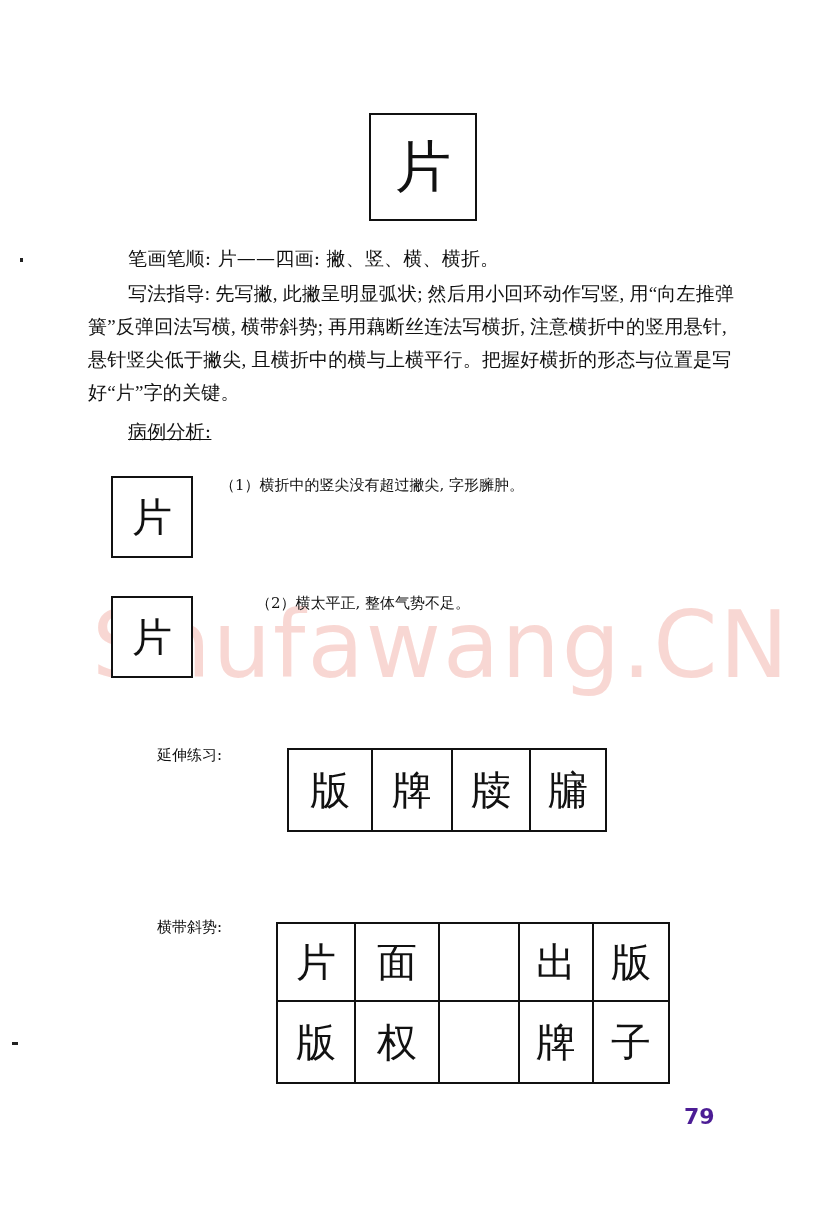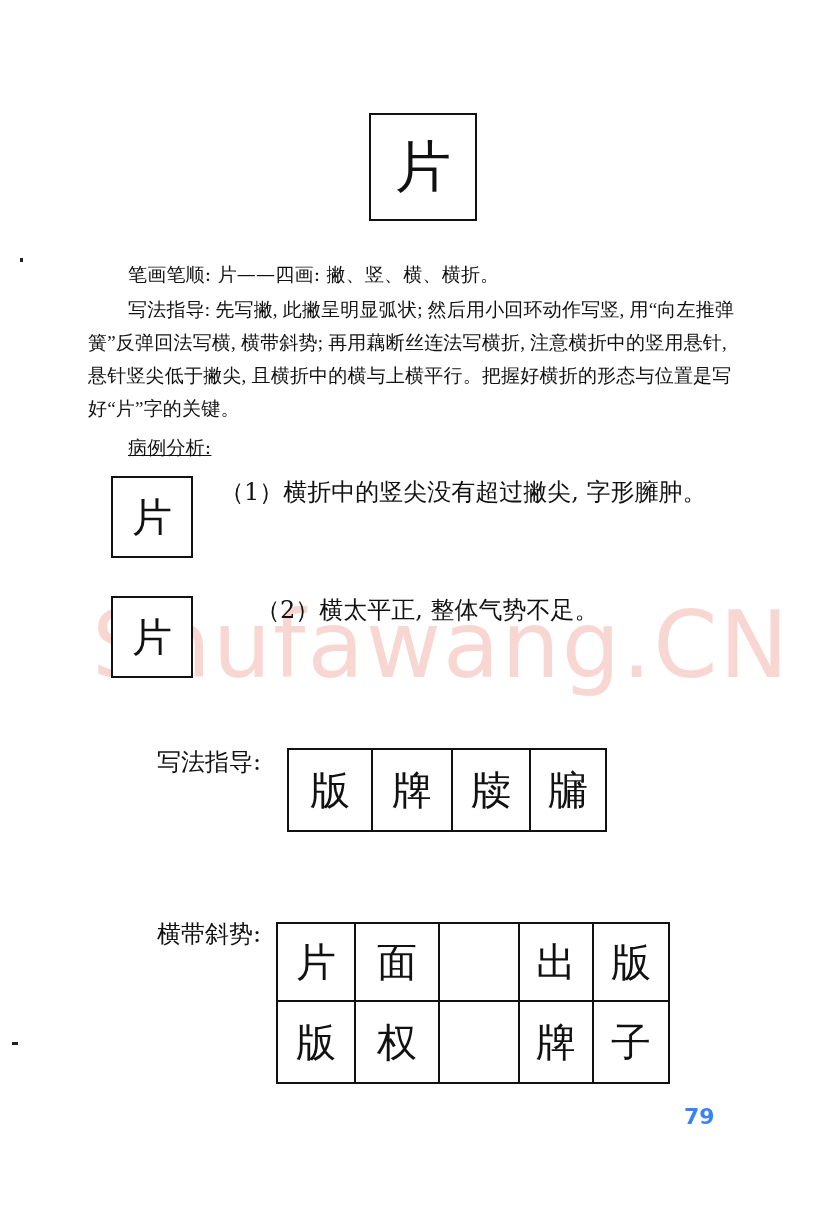--- a/index.html
+++ b/index.html
@@ -5,29 +5,29 @@
     html, body { margin: 0; padding: 0; }
     body {
       width: 816px; height: 1224px; position: relative; overflow: hidden;
       background: #ffffff; color: #111111;
       font-family: "DejaVu Serif", "Liberation Serif", serif;
     }
     .box { position: absolute; border: 2px solid #111; box-sizing: border-box; background: #fff;
       display: flex; align-items: center; justify-content: center; }
     .char { font-family: "DejaVu Serif", "Liberation Serif", serif; color: #111; line-height: 1; }
     .para { position: absolute; left: 88px; width: 660px; font-size: 19px; line-height: 33px; letter-spacing: 0.2px; }
-    .indent { text-indent: 40px; margin-top: 16px; }
-    .label { position: absolute; font-size: 24px; }
+    .indent { text-indent: 40px; }
+    .label { position: absolute; font-size: 15px; }
     .grid { position: absolute; border-collapse: collapse; }
     .grid td { border: 2px solid #111; padding: 0; text-align: center; vertical-align: middle; }
     .grid .c { font-size: 40px; }
     .watermark { position: absolute; left: 92px; top: 592px; font-family: "DejaVu Sans", "Liberation Sans", sans-serif;
       font-size: 92px; color: #f4b8b0; opacity: 0.55; letter-spacing: 2px; pointer-events: none; z-index: 1; }
     .dot { position: absolute; background: #222; }
-    .page-no { position: absolute; left: 684px; top: 1104px; font-family: "DejaVu Sans", "Liberation Sans", sans-serif; font-size: 22px; font-weight: bold; color: #3b82f6; }
+    .page-no { position: absolute; left: 684px; top: 1104px; font-family: "DejaVu Sans", "Liberation Sans", sans-serif; font-size: 22px; font-weight: bold; color: #4c1d95; }
     .content { position: relative; z-index: 2; }
   </style>
 </head>
 <body>
 
 <div class="watermark">Shufawang.CN</div>
 
 <div class="dot" style="left:20px;top:258px;width:3px;height:4px;"></div>
 <div class="dot" style="left:12px;top:1042px;width:6px;height:3px;"></div>
 
@@ -43,21 +43,21 @@
   <div class="box" style="left:111px;top:476px;width:82px;height:82px;">
     <span class="char" style="font-size:40px;">片</span>
   </div>
   <div class="label" style="left:220px;top:476px;">（1）横折中的竖尖没有超过撇尖, 字形臃肿。</div>
 
   <div class="box" style="left:111px;top:596px;width:82px;height:82px;">
     <span class="char" style="font-size:40px;">片</span>
   </div>
   <div class="label" style="left:220px;top:594px;margin-left:36px;">（2）横太平正, 整体气势不足。</div>
 
-  <div class="label" style="left:157px;top:746px;">写法指导:</div>
+  <div class="label" style="left:157px;top:746px;">延伸练习:</div>
   <table class="grid" style="left:287px;top:748px;">
     <tbody>
         <tr>
       <td style="width:82px;height:80px;"><span class="c">版</span></td>
       <td style="width:78px;height:80px;"><span class="c">牌</span></td>
       <td style="width:76px;height:80px;"><span class="c">牍</span></td>
       <td style="width:74px;height:80px;"><span class="c">牖</span></td>
     </tr>
   </tbody>
     </table>

